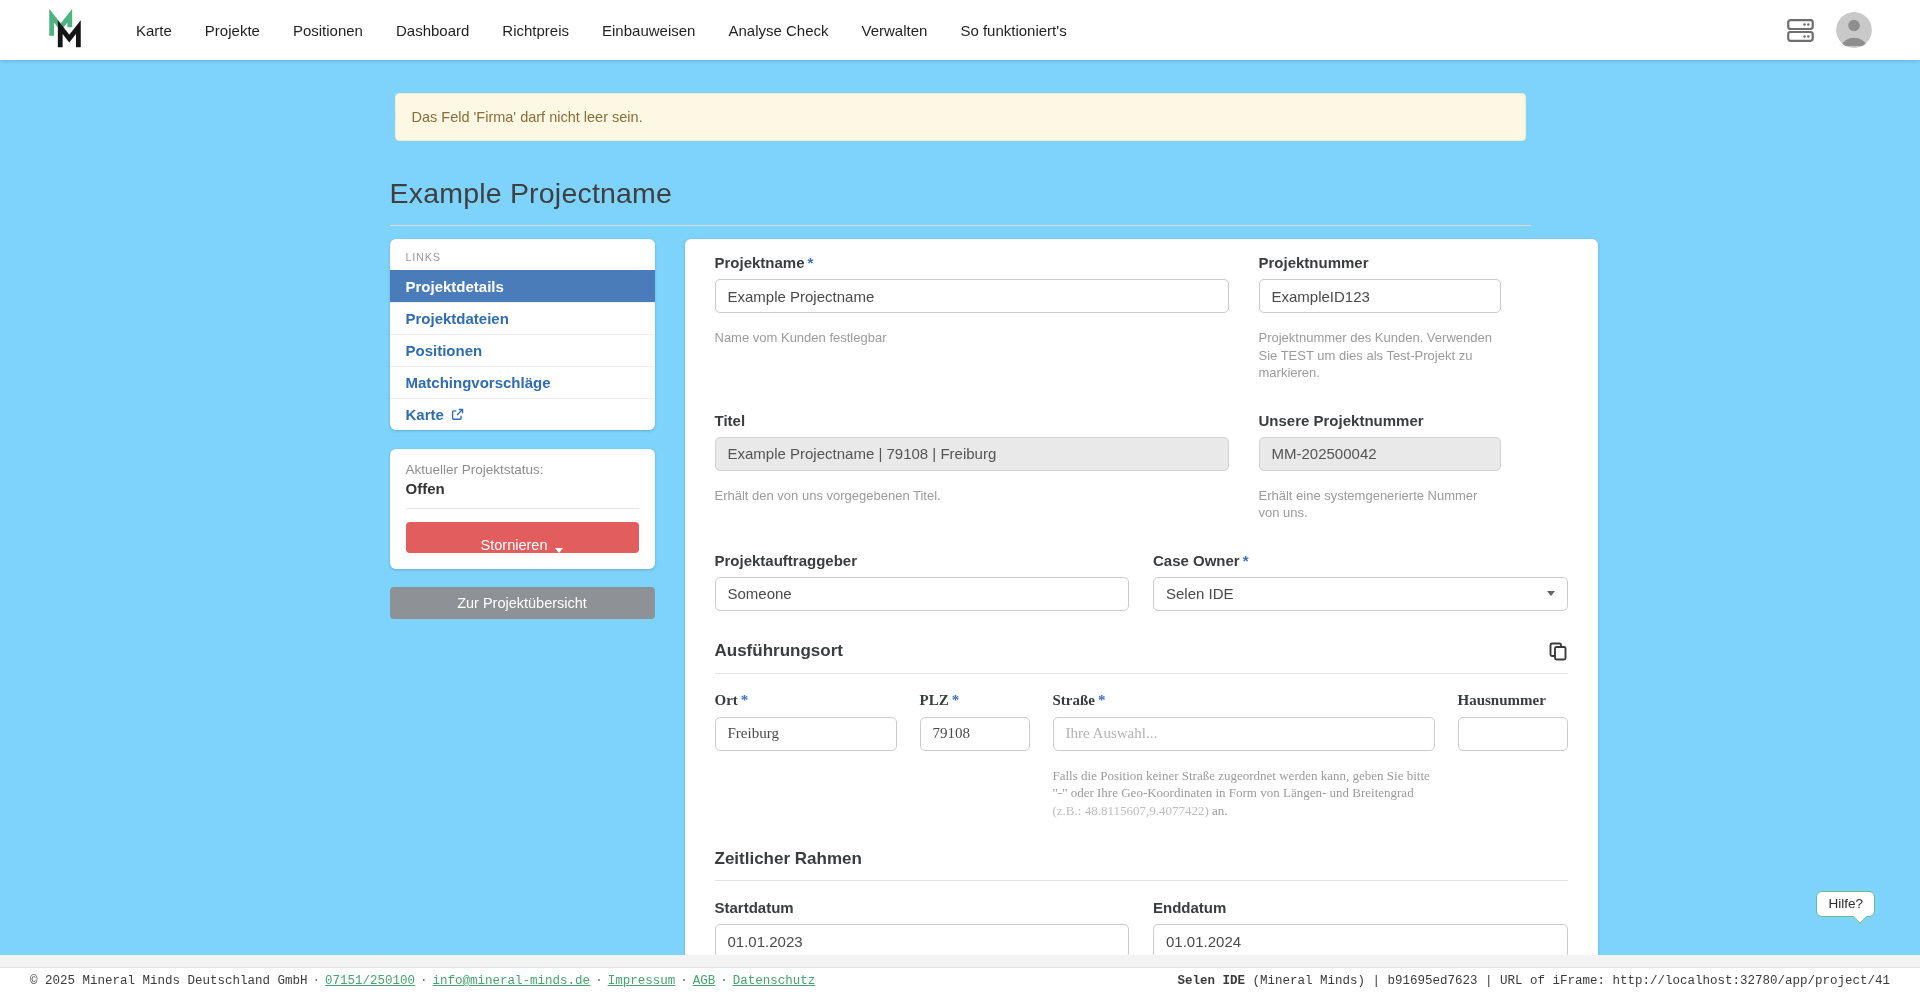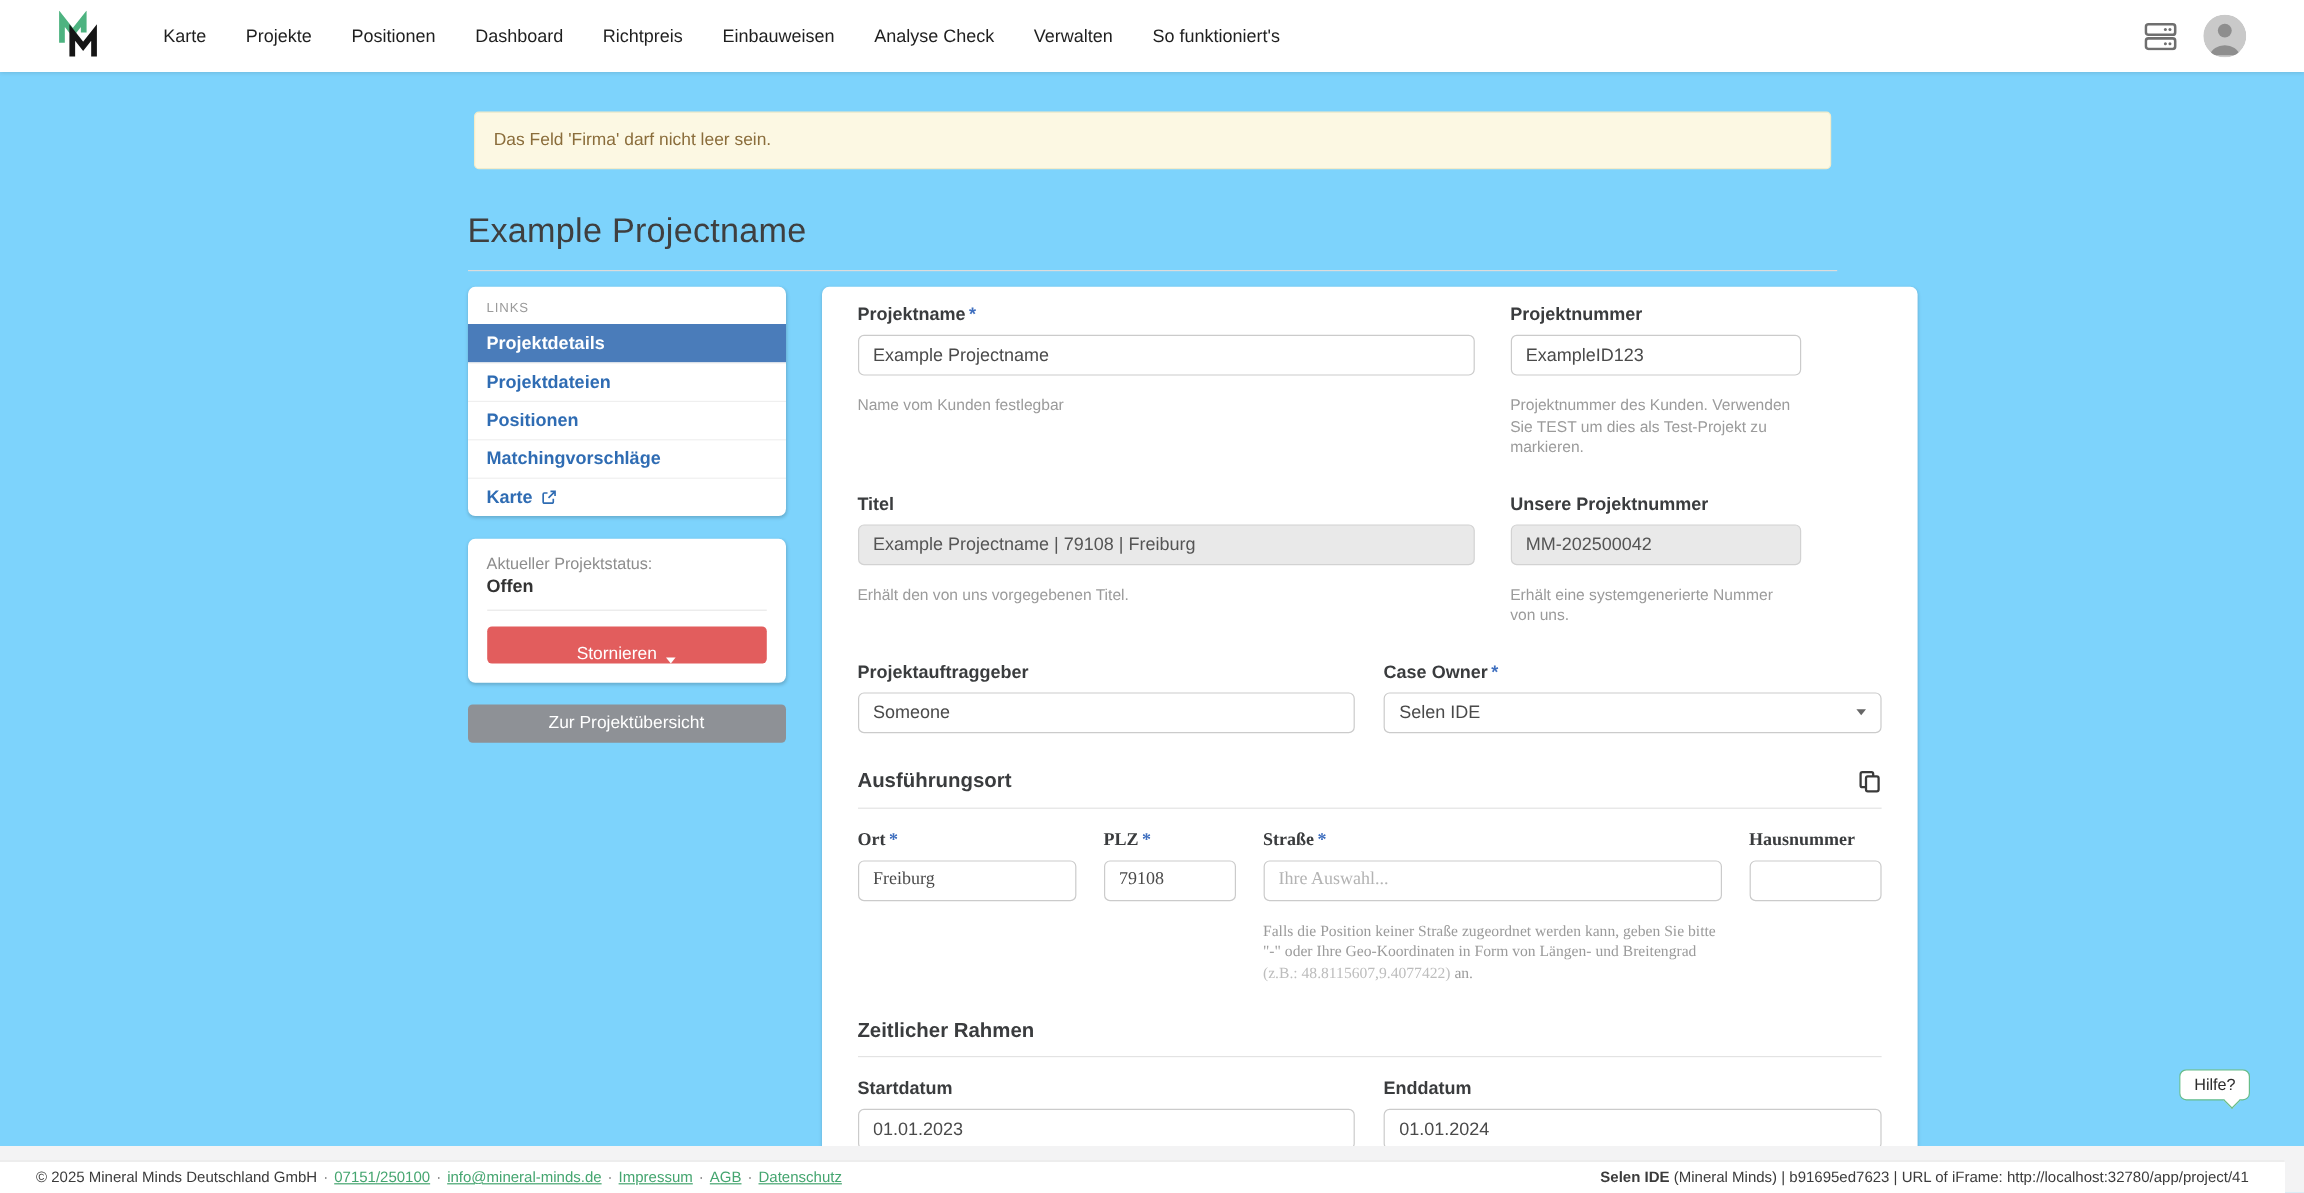--- a/index.html
+++ b/index.html
@@ -108,23 +108,23 @@
     padding:4px 11px 5px; font-size:13.5px; color:#2d2d2d; cursor:pointer;
   }
   .help-tail {
     position:absolute; right:9px; bottom:-6px; width:10px; height:10px;
     background:#fff; border-right:1.5px solid #67bd8b; border-bottom:1.5px solid #67bd8b;
     transform:rotate(45deg);
   }
 
   
   .footer {
-    position:fixed; left:0; right:16px; bottom:0; height:27px; background:#fff;
+    position:fixed; left:0; right:0; bottom:0; height:27px; background:#fff;
     border-top:1px solid #e2e2e2; display:flex; align-items:center;
-    justify-content:space-between; padding:0 30px; font-size:12.5px; color:#3b3b3b; z-index:15;
+    justify-content:space-between; padding:0 30px; font-size:12.5px; color:#3b3b3b; z-index:15;font-family:Liberation Mono, monospace;
   }
   .footer-left { display:flex; align-items:center; }
   .footer-left a { color:#44a56f; text-decoration:underline; }
   .dot { color:#6f6f6f; margin:0 5px; }
 </style>
 </head>
 <body>
 
 <header class="navbar">
   <div class="logo">

